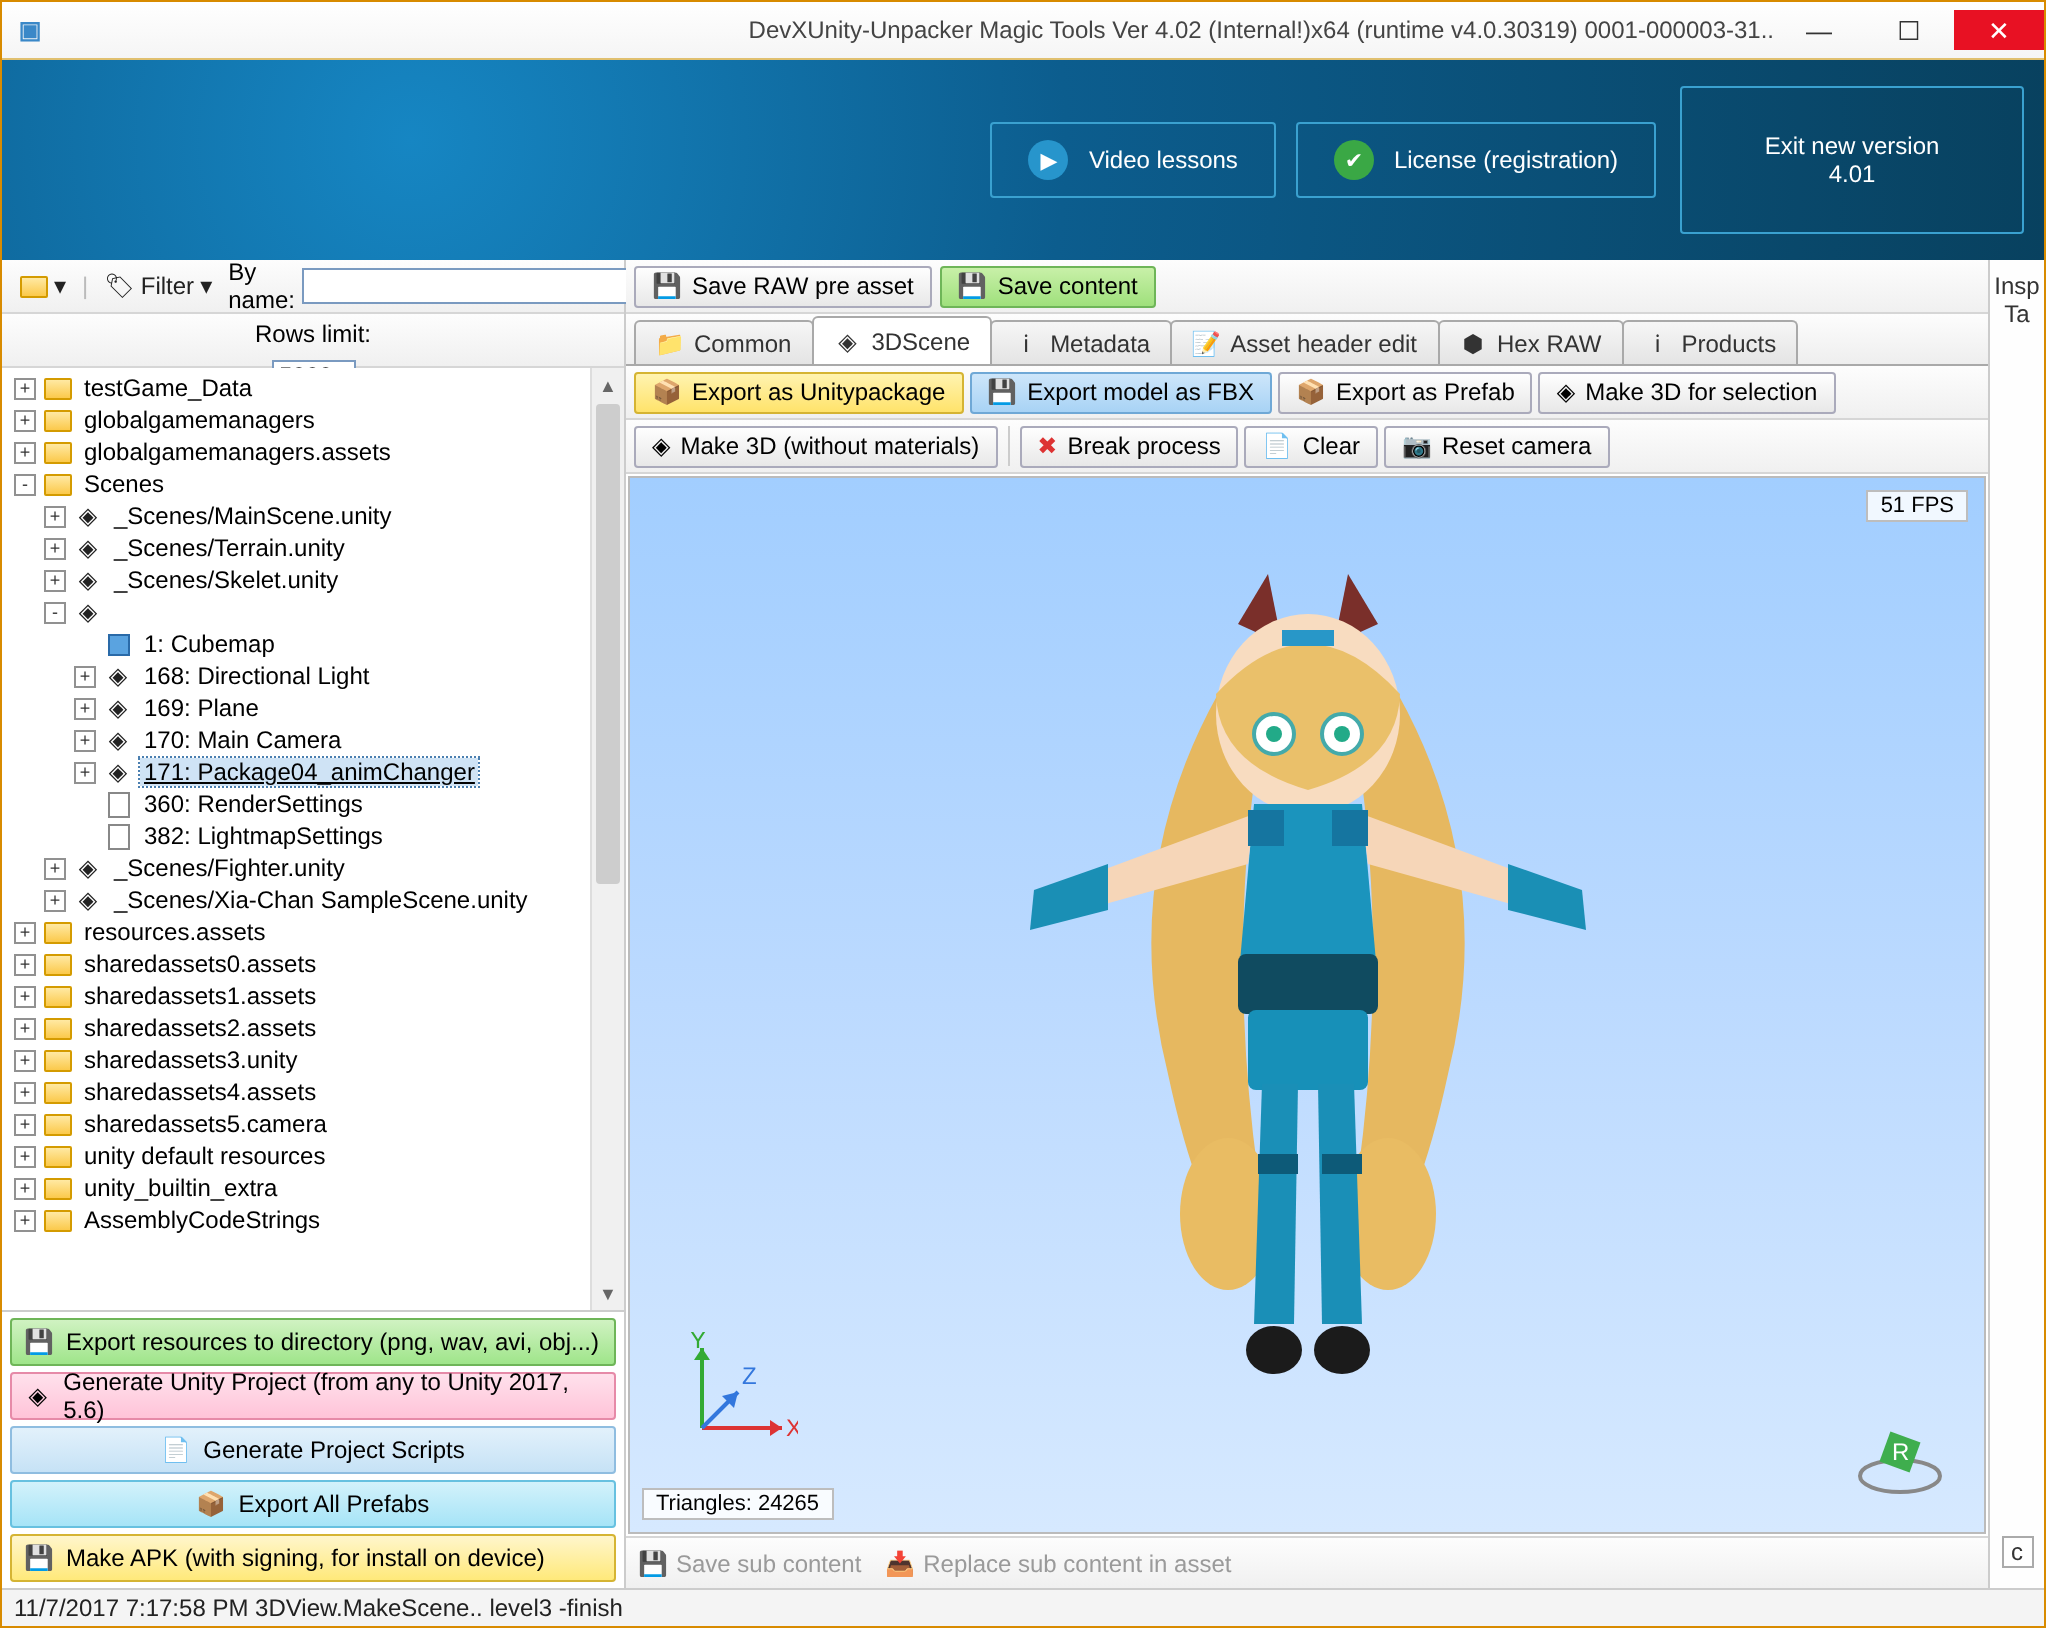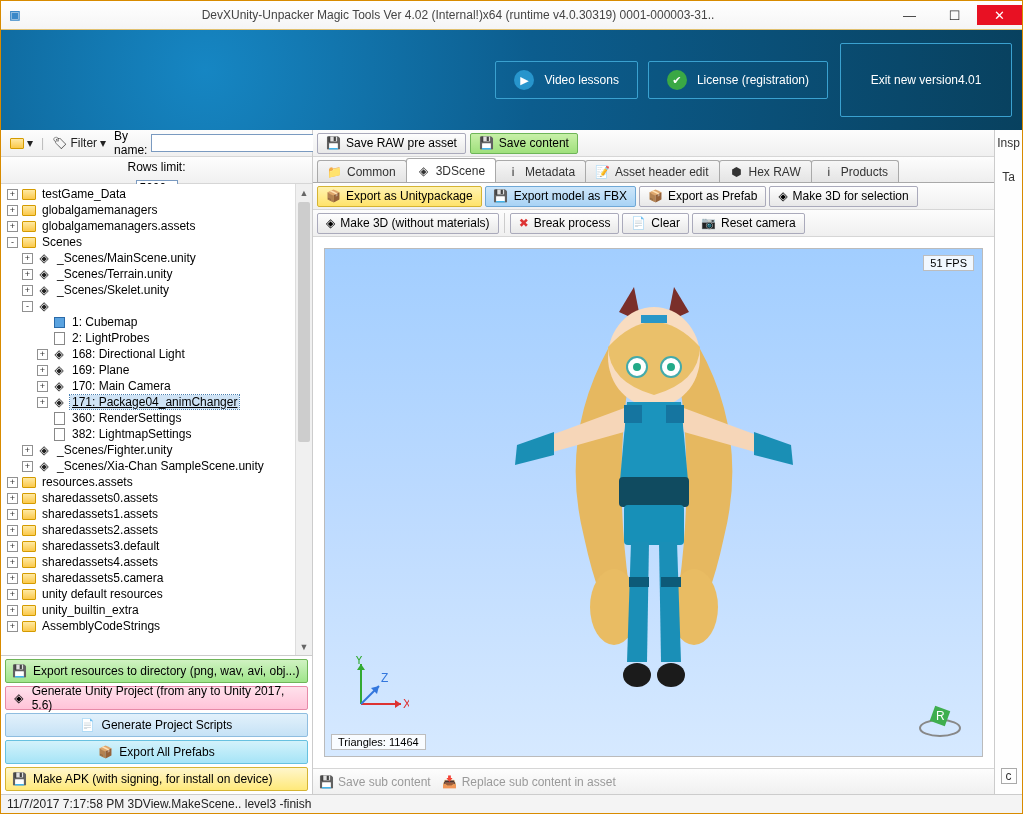--- a/index.html
+++ b/index.html
@@ -1,28 +1,28 @@
 <!DOCTYPE html>
 <html><head>
 <meta charset="utf-8">
 <style>
 * { box-sizing: border-box; margin: 0; padding: 0; font-family: "Segoe UI", Tahoma, sans-serif; font-size: 12px; }
 body { width: 1023px; height: 814px; overflow: hidden; background: #fff; border: 1px solid #d88b00; }
 .titlebar { height: 29px; background: linear-gradient(#fff,#f5f5f5); border-bottom: 1px solid #e0c070; display: flex; align-items: center; }
 .titlebar .appicon { width: 28px; display:flex; align-items:center; justify-content:center; color:#3a88c8; font-weight:bold; }
-.titlebar .title { flex:1; text-align:center; color:#444; font-size:12px; }
+.titlebar .title { flex:1; text-align:right; color:#444; font-size:12px; }
 .titlebar .winbtns { display:flex; }
 .winbtn { width:45px; height:20px; display:flex; align-items:center; justify-content:center; font-size:13px; color:#333; }
 .winbtn.close { background:#e81123; color:#fff; }
 .banner { height:100px; background: radial-gradient(circle at 20% 40%, #1686c3 0%, #0c5d8e 40%, #08415f 100%); position:relative; display:flex; align-items:center; color:#fff; }
 .banner-logo { font-size:28px; font-weight:300; margin-left:14px; letter-spacing:0.5px; font-style:italic; }
 .banner-logo b { font-weight:700; font-style:normal;}
 .banner-btn { border:1px solid #3aa1d0; border-radius:2px; padding:6px 18px; margin-left:10px; display:flex; align-items:center; gap:10px; color:#fff; font-size:12px; height:38px; }
 .banner-btn .ico { width:20px; height:20px; border-radius:50%; background:#2795cc; display:flex; align-items:center; justify-content:center; font-size:11px; }
-.banner-exit { border:1px solid #3aa1d0; border-radius:2px; width:172px; height:74px; margin:0 10px 0 12px; display:flex; flex-direction:row; align-items:center; justify-content:center; color:#fff; font-size:12px;text-align:right; }
+.banner-exit { border:1px solid #3aa1d0; border-radius:2px; width:172px; height:74px; margin:0 10px 0 12px; display:flex; flex-direction:column; align-items:center; justify-content:center; color:#fff; font-size:12px;text-align:right; }
 .body { display:flex; height: calc(100% - 29px - 100px - 19px); }
 .left { width:312px; border-right:1px solid #ccc; display:flex; flex-direction:column; background:#fff; }
 .ltoolbar { border-bottom:1px solid #d6d6d6; padding:3px 5px; display:flex; align-items:center; gap:4px; background:linear-gradient(#fdfdfd,#f0f0f0); height:27px;}
 .ltoolbar2 { border-bottom:1px solid #d6d6d6; padding:3px 5px; display:flex; align-items:center; gap:6px; background:linear-gradient(#fdfdfd,#f0f0f0); height:27px;flex-direction:column;}
 .tbtn { padding:1px 4px; display:flex; align-items:center; gap:3px; color:#222; }
 .tinput { border:1px solid #7a9ac0; height:18px; padding:0 3px; background:#fff; }
 .tree { flex:1; overflow:auto; background:#fff; padding:2px 0 2px 2px; position:relative; }
 .trow { display:flex; align-items:center; height:16px; white-space:nowrap; color:#000; }
 .tind { display:inline-block; }
 .tw1{width:4px}.tw2{width:19px}.tw3{width:34px}
@@ -51,27 +51,27 @@
 .main { flex:1; display:flex; flex-direction:column; min-width:0;}
 .rtoolbar { height:27px; border-bottom:1px solid #d6d6d6; background:linear-gradient(#fdfdfd,#f0f0f0); display:flex; align-items:center; padding:0 4px; gap:4px;}
 .btn { border:1px solid #aab; border-radius:2px; padding:2px 8px; display:flex; align-items:center; gap:5px; background:linear-gradient(#fefefe,#e8e8e8); height:21px;}
 .btn.green{ background:linear-gradient(#c8f0a8,#9fe07c); border-color:#6eb558;}
 .btn.yellow{ background:linear-gradient(#fff3b0,#ffe36b); border-color:#d5b433;}
 .btn.blue{ background:linear-gradient(#cde6fa,#a8d3f5); border-color:#6fa8d6;}
 .tabs { height:26px; display:flex; align-items:flex-end; padding:0 4px; border-bottom:1px solid #a9a9a9; background:linear-gradient(#fdfdfd,#eeeeee); gap:0;}
 .tab { border:1px solid #a9a9a9; border-bottom:none; border-radius:3px 3px 0 0; padding:3px 10px; background:linear-gradient(#f6f6f6,#e4e4e4); display:flex; align-items:center; gap:5px; margin-right:-1px; height:22px; color:#333;}
 .tab.active { background:#fff; height:24px; position:relative; z-index:1;}
 .subbar { height:27px; border-bottom:1px solid #d6d6d6; background:linear-gradient(#fdfdfd,#f0f0f0); display:flex; align-items:center; padding:0 4px; gap:3px; flex-wrap:wrap;}
-.viewport { flex:1; position:relative; background:linear-gradient(#a2ceff 0%, #bcdaff 50%, #d6e9ff 100%); margin:11px; border:1px solid #bbb; overflow:hidden;}
+.viewport { flex:1; position:relative; background:linear-gradient(#a2ceff 0%, #bcdaff 50%, #d6e9ff 100%); margin:1px; border:1px solid #bbb; overflow:hidden;}
 .fps { position:absolute; top:6px; right:8px; background:rgba(255,255,255,0.85); border:1px solid #bdbdbd; padding:1px 6px; font-size:11px;}
 .tri { position:absolute; bottom:6px; left:6px; background:rgba(255,255,255,0.85); border:1px solid #bdbdbd; padding:1px 6px; font-size:11px;}
 .axes { position:absolute; bottom:40px; left:24px; }
 .gizmo { position:absolute; bottom:14px; right:20px; width:44px; height:44px; }
 .savebar { height:26px; border-top:1px solid #d6d6d6; background:linear-gradient(#fdfdfd,#f0f0f0); display:flex; align-items:center; padding:0 6px; gap:12px; color:#9a9a9a;}
-.inspector { width:28px; border-left:1px solid #ccc; background:#fefefe; display:flex; flex-direction:column; align-items:center; padding-top:6px; gap:20px; color:#333; font-size:11px;}
+.inspector { width:28px; border-left:1px solid #ccc; background:#fefefe; display:flex; flex-direction:column; align-items:center; padding-top:6px; color:#333; font-size:11px;}
 .statusbar { height:19px; border-top:1px solid #ccc; background:#f4f4f4; display:flex; align-items:center; padding:0 6px; font-size:11px; color:#222;}
 .ico-sm{width:14px;height:14px;display:inline-flex;align-items:center;justify-content:center;}
 .sep{width:1px;height:20px;background:#ccc;margin:0 2px;}
 .character{position:absolute;left:50%;top:48%;transform:translate(-50%,-50%);}
 </style>
 </head>
 <body>
 
 <div class="titlebar">
   <div class="appicon">▣</div>
@@ -185,72 +185,64 @@
         <div class="trow">
           <span class="tind tw3"></span>
           <span class="noexp"></span>
           <span class="fico">
             <span class="cube"></span>
           </span>
           <span class="tlabel ">1: Cubemap</span>
         </div>
         <div class="trow">
           <span class="tind tw3"></span>
+          <span class="exp">+</span>
+          <span class="fico">
+            <span class="unity">◈</span>
+          </span>
+          <span class="tlabel ">168: Directional Light</span>
+        </div>
+        <div class="trow">
+          <span class="tind tw3"></span>
+          <span class="exp">+</span>
+          <span class="fico">
+            <span class="unity">◈</span>
+          </span>
+          <span class="tlabel ">169: Plane</span>
+        </div>
+        <div class="trow">
+          <span class="tind tw3"></span>
+          <span class="exp">+</span>
+          <span class="fico">
+            <span class="unity">◈</span>
+          </span>
+          <span class="tlabel ">170: Main Camera</span>
+        </div>
+        <div class="trow">
+          <span class="tind tw3"></span>
+          <span class="exp">+</span>
+          <span class="fico">
+            <span class="unity">◈</span>
+          </span>
+          <span class="tlabel sel">171: Package04_animChanger</span>
+        </div>
+        <div class="trow">
+          <span class="tind tw3"></span>
           <span class="noexp"></span>
           <span class="fico">
             <span class="doc"></span>
           </span>
-          <span class="tlabel ">2: LightProbes</span>
-        </div>
-        <div class="trow">
-          <span class="tind tw3"></span>
-          <span class="exp">+</span>
-          <span class="fico">
-            <span class="unity">◈</span>
-          </span>
-          <span class="tlabel ">168: Directional Light</span>
-        </div>
-        <div class="trow">
-          <span class="tind tw3"></span>
-          <span class="exp">+</span>
-          <span class="fico">
-            <span class="unity">◈</span>
-          </span>
-          <span class="tlabel ">169: Plane</span>
-        </div>
-        <div class="trow">
-          <span class="tind tw3"></span>
-          <span class="exp">+</span>
-          <span class="fico">
-            <span class="unity">◈</span>
-          </span>
-          <span class="tlabel ">170: Main Camera</span>
-        </div>
-        <div class="trow">
-          <span class="tind tw3"></span>
-          <span class="exp">+</span>
-          <span class="fico">
-            <span class="unity">◈</span>
-          </span>
-          <span class="tlabel sel">171: Package04_animChanger</span>
+          <span class="tlabel ">360: RenderSettings</span>
         </div>
         <div class="trow">
           <span class="tind tw3"></span>
           <span class="noexp"></span>
           <span class="fico">
             <span class="doc"></span>
           </span>
-          <span class="tlabel ">360: RenderSettings</span>
-        </div>
-        <div class="trow">
-          <span class="tind tw3"></span>
-          <span class="noexp"></span>
-          <span class="fico">
-            <span class="doc"></span>
-          </span>
           <span class="tlabel ">382: LightmapSettings</span>
         </div>
         <div class="trow">
           <span class="tind tw2"></span>
           <span class="exp">+</span>
           <span class="fico">
             <span class="unity">◈</span>
           </span>
           <span class="tlabel ">_Scenes/Fighter.unity</span>
         </div>
@@ -293,21 +285,21 @@
             <span class="folder"></span>
           </span>
           <span class="tlabel ">sharedassets2.assets</span>
         </div>
         <div class="trow">
           <span class="tind tw1"></span>
           <span class="exp">+</span>
           <span class="fico">
             <span class="folder"></span>
           </span>
-          <span class="tlabel ">sharedassets3.default</span>
+          <span class="tlabel ">sharedassets3.unity</span>
         </div>
         <div class="trow">
           <span class="tind tw1"></span>
           <span class="exp">+</span>
           <span class="fico">
             <span class="folder"></span>
           </span>
           <span class="tlabel ">sharedassets4.assets</span>
         </div>
         <div class="trow">
@@ -407,21 +399,21 @@
         <div class="btn">
             <span style="color:#d33">✖</span> 
             <span>Break process</span>
           </div>
         <div class="btn">📄 <span>Clear</span></div>
         <div class="btn">📷 <span>Reset camera</span></div>
       </div>
 
       <div class="viewport">
         <div class="fps">51 FPS</div>
-        <div class="tri">Triangles: 11464</div>
+        <div class="tri">Triangles: 24265</div>
 
         <svg class="character" width="310" height="430">
 
           <path d="M110 70 Q60 160 85 260 Q100 330 120 350 L130 310 Q115 200 130 100 Z" fill="#e6b860"></path>
           <path d="M200 70 Q250 160 225 260 Q210 330 190 350 L180 310 Q195 200 180 100 Z" fill="#e6b860"></path>
           <ellipse cx="115" cy="330" rx="24" ry="38" fill="#e9bc63"></ellipse>
           <ellipse cx="195" cy="330" rx="24" ry="38" fill="#e9bc63"></ellipse>
 
           <path d="M120 35 L135 10 L142 45 Z" fill="#7a2f2a"></path>
           <path d="M190 35 L175 10 L168 45 Z" fill="#7a2f2a"></path>

